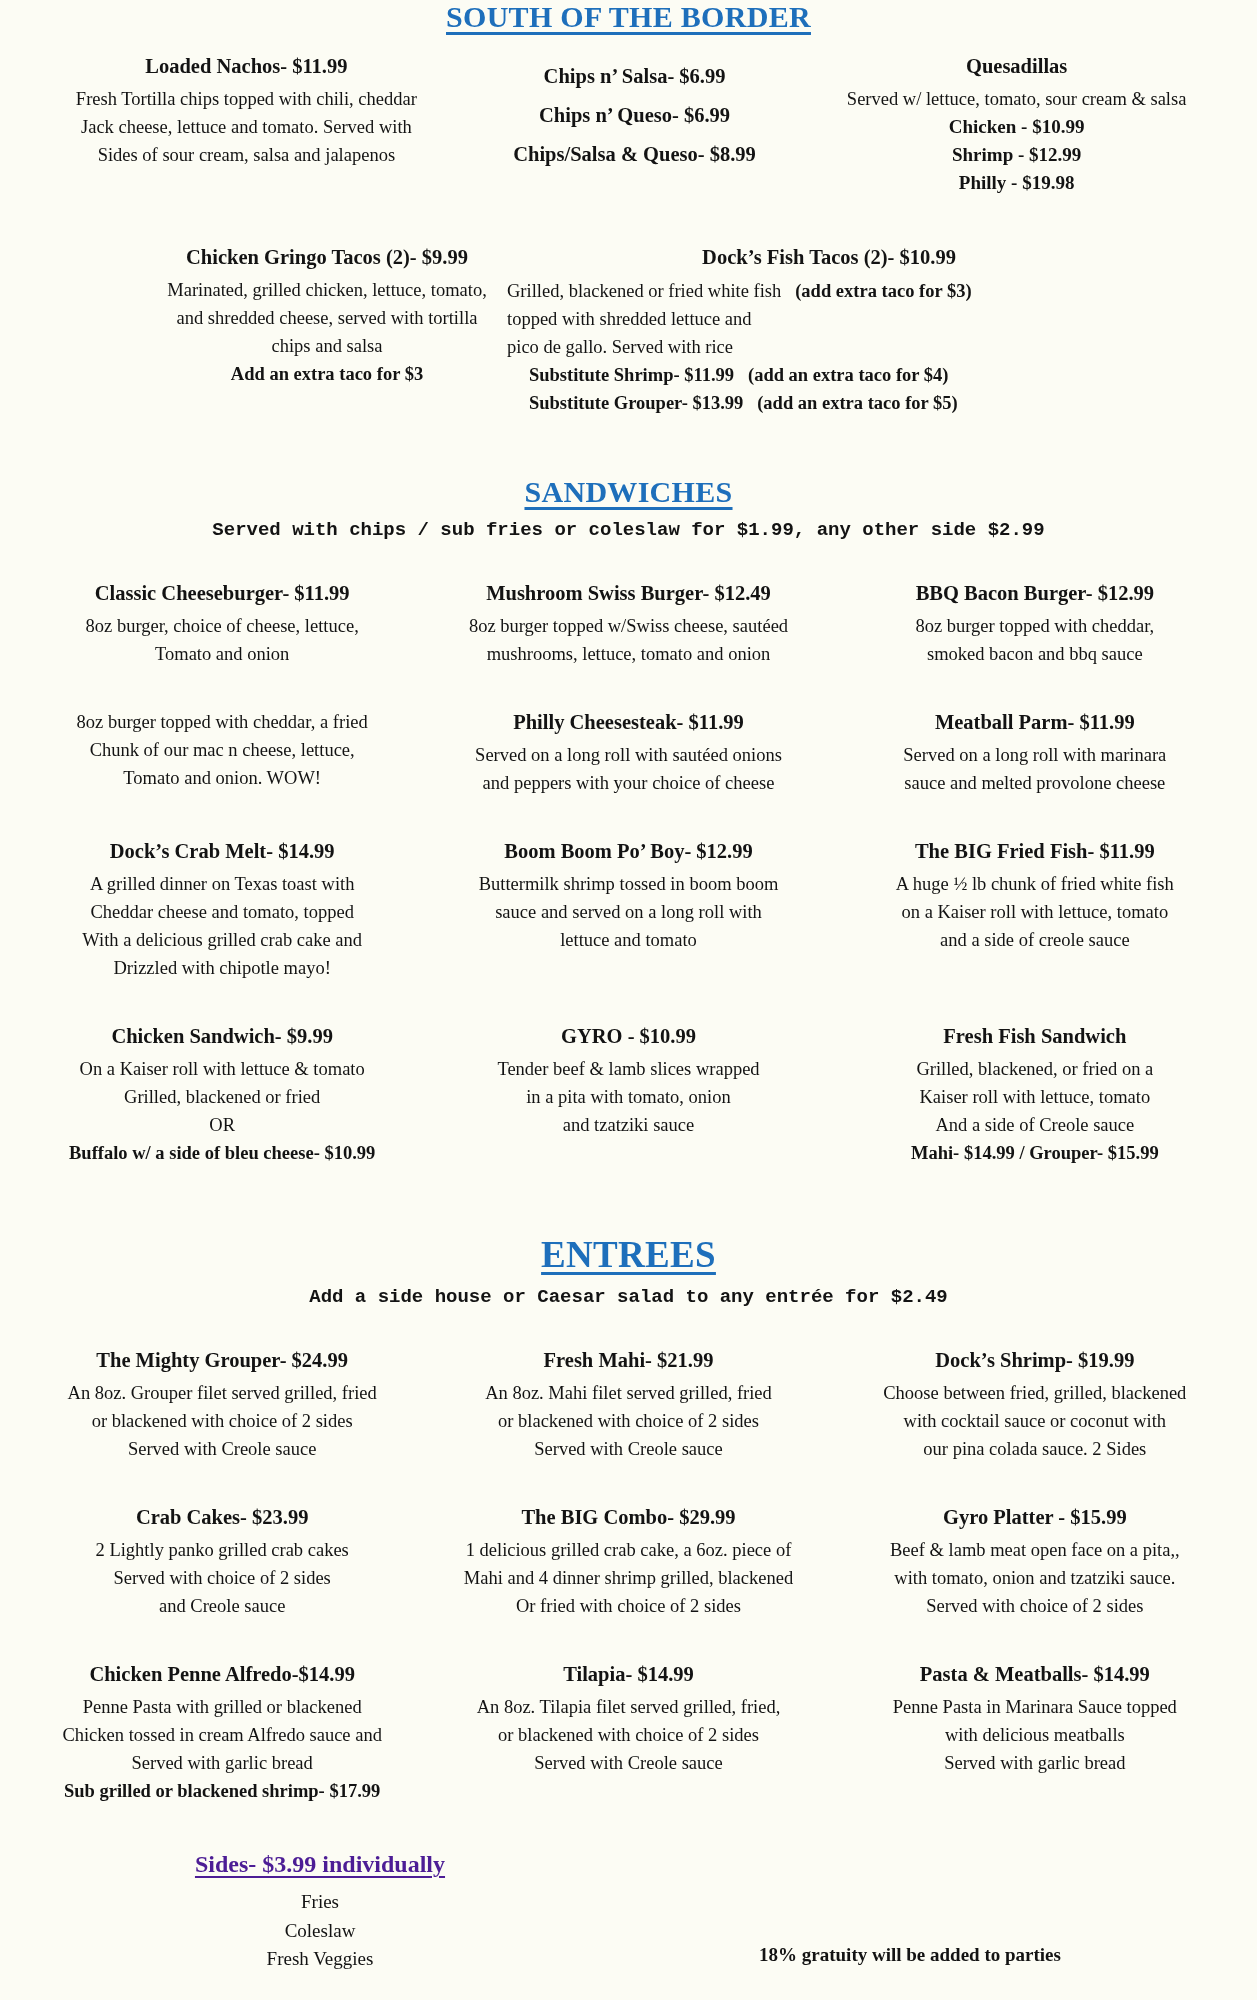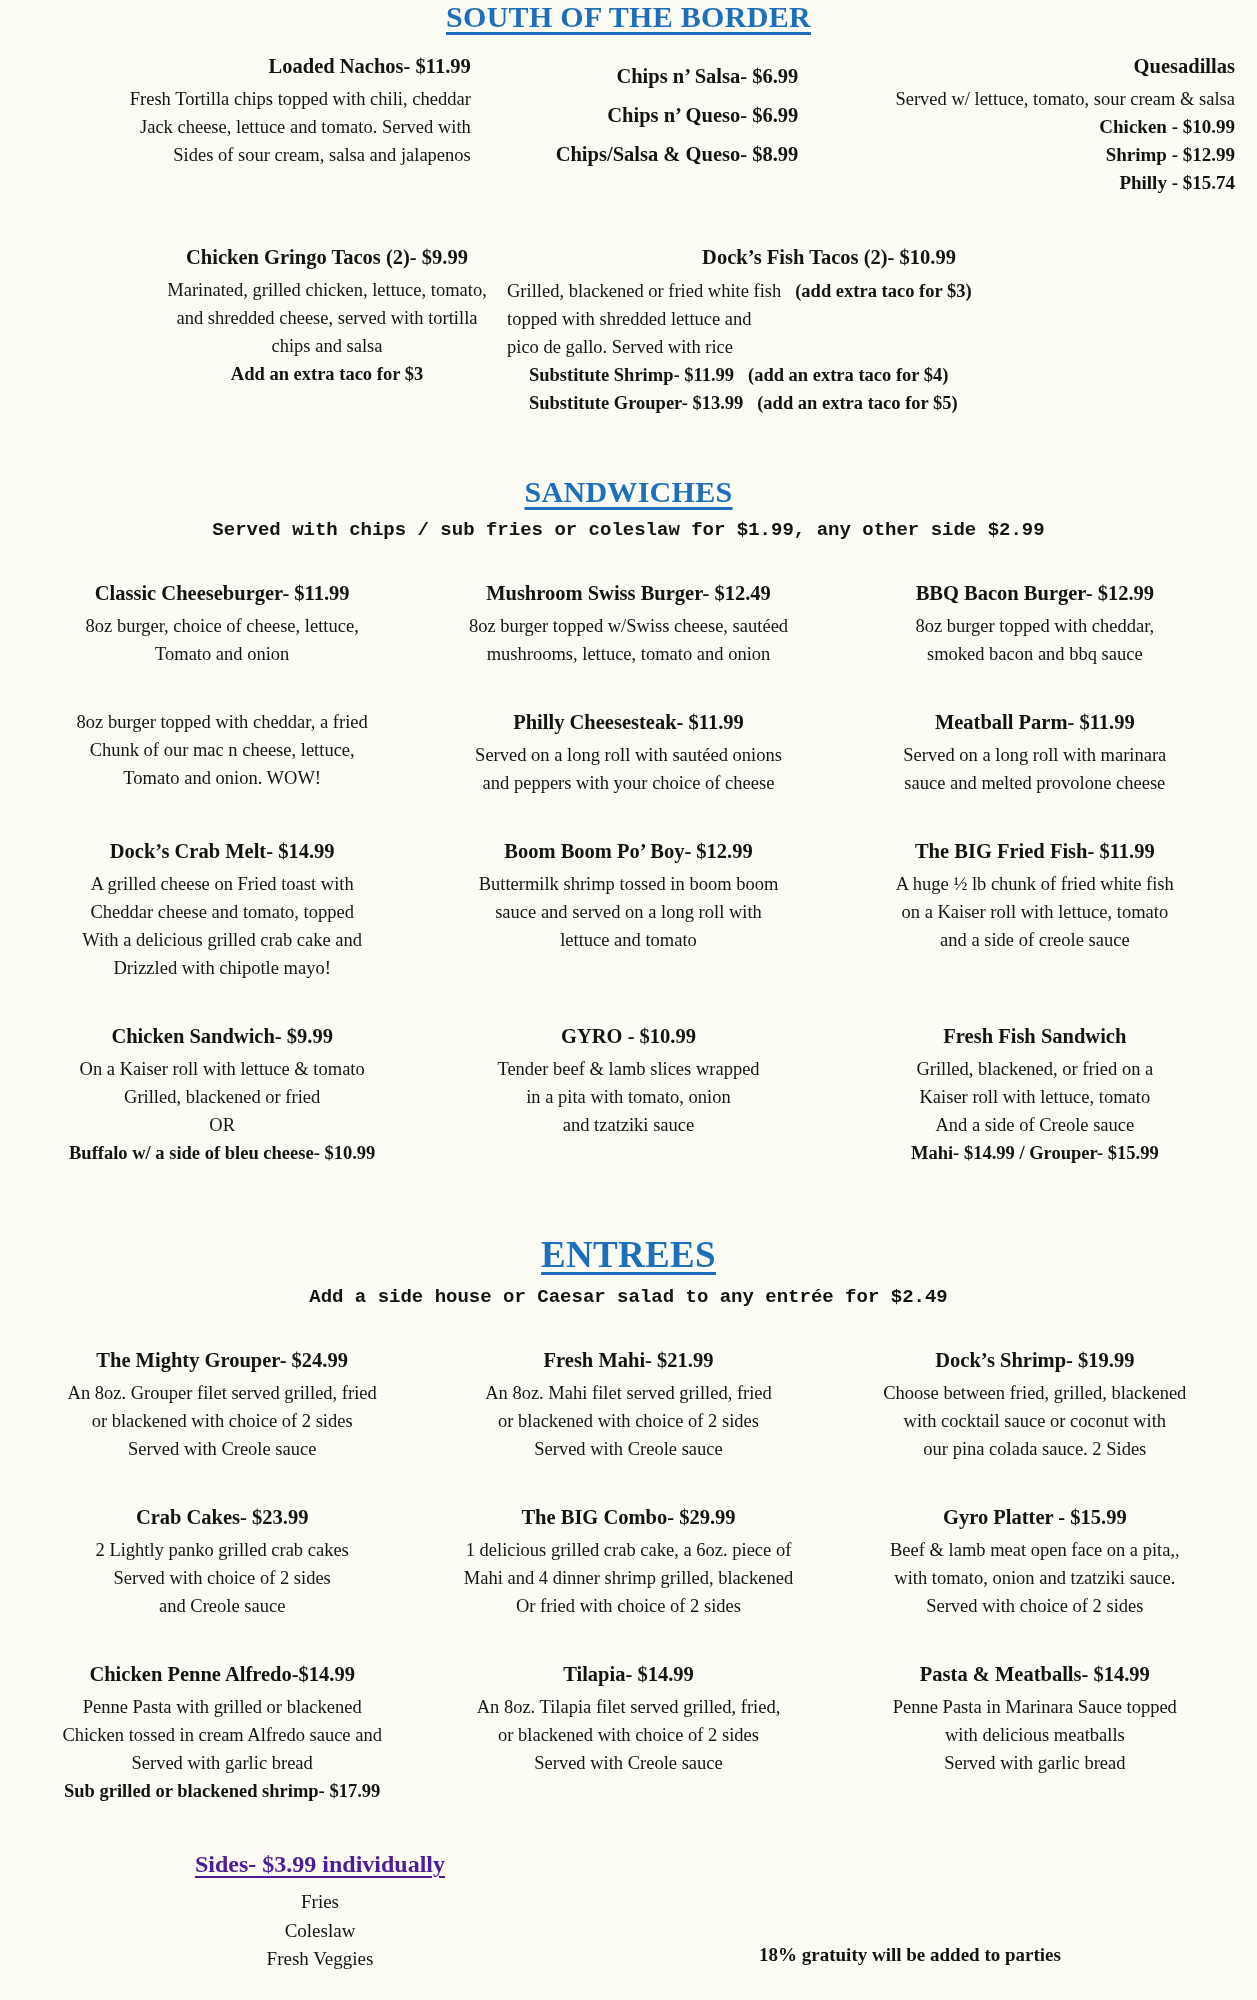--- a/index.html
+++ b/index.html
@@ -19,21 +19,21 @@
   .subtitle { text-align:center; font-weight:bold; font-size:19px; margin-top:10px;font-family:Liberation Mono, monospace; }
 
   .item-name { font-weight:bold; font-size:20.5px; line-height:28px; margin-bottom:5px; }
   .desc { font-size:18.5px; line-height:28px; }
   .bold { font-weight:bold; }
 
   
   #south { padding-top:0; }
   .south-row1 {
     display:grid; grid-template-columns:37% 27% 36%;
-    margin-top:18px; padding:0 22px; text-align:right;
+    margin-top:18px; padding:0 22px; text-align:center;
   }
   .chips-line { font-weight:bold; font-size:20.5px; line-height:30px;margin-top:9px; }
   .q-bold { font-weight:bold; font-size:19px; line-height:28px; }
 
   .tacos-row { display:flex; margin-top:46px; }
   .taco-left { margin-left:155px; width:344px; text-align:center; }
   .taco-right { width:660px; }
   .taco-right .item-name { text-align:center; margin-bottom:6px; }
   .taco-right .desc { padding-left:8px; }
   .taco-right .sub-line { padding-left:30px; }
@@ -77,21 +77,21 @@
     <div class="menu-item">
       <div class="chips-line">Chips n’ Salsa- $6.99</div>
       <div class="chips-line">Chips n’ Queso- $6.99</div>
       <div class="chips-line">Chips/Salsa &amp; Queso- $8.99</div>
     </div>
     <div class="menu-item">
       <div class="item-name">Quesadillas</div>
       <div class="desc">Served w/ lettuce, tomato, sour cream &amp; salsa</div>
       <div class="q-bold">Chicken - $10.99</div>
       <div class="q-bold">Shrimp - $12.99</div>
-      <div class="q-bold">Philly - $15.74</div>
+      <div class="q-bold">Philly - $19.98</div>
     </div>
   </div>
 
   <div class="tacos-row">
     <div class="taco-left menu-item">
       <div class="item-name">Chicken Gringo Tacos (2)- $9.99</div>
       <div class="desc">Marinated, grilled chicken, lettuce, tomato,</div>
       <div class="desc">and shredded cheese, served with tortilla</div>
       <div class="desc">chips and salsa</div>
       <div class="desc bold">Add an extra taco for $3</div>
@@ -138,21 +138,21 @@
         <div class="desc">Served on a long roll with sautéed onions</div>
         <div class="desc">and peppers with your choice of cheese</div>
       </div>
       <div class="menu-item">
         <div class="item-name">Meatball Parm- $11.99</div>
         <div class="desc">Served on a long roll with marinara</div>
         <div class="desc">sauce and melted  provolone cheese</div>
       </div>
       <div class="menu-item">
         <div class="item-name">Dock’s Crab Melt- $14.99</div>
-        <div class="desc">A grilled cheese on Fried toast with</div>
+        <div class="desc">A grilled dinner on Texas toast with</div>
         <div class="desc">Cheddar cheese and tomato, topped</div>
         <div class="desc">With a delicious grilled crab cake and</div>
         <div class="desc">Drizzled with chipotle mayo!</div>
       </div>
       <div class="menu-item">
         <div class="item-name">Boom Boom Po’ Boy- $12.99</div>
         <div class="desc">Buttermilk shrimp tossed in boom boom</div>
         <div class="desc">sauce and served on a long roll with</div>
         <div class="desc">lettuce and tomato</div>
       </div>

